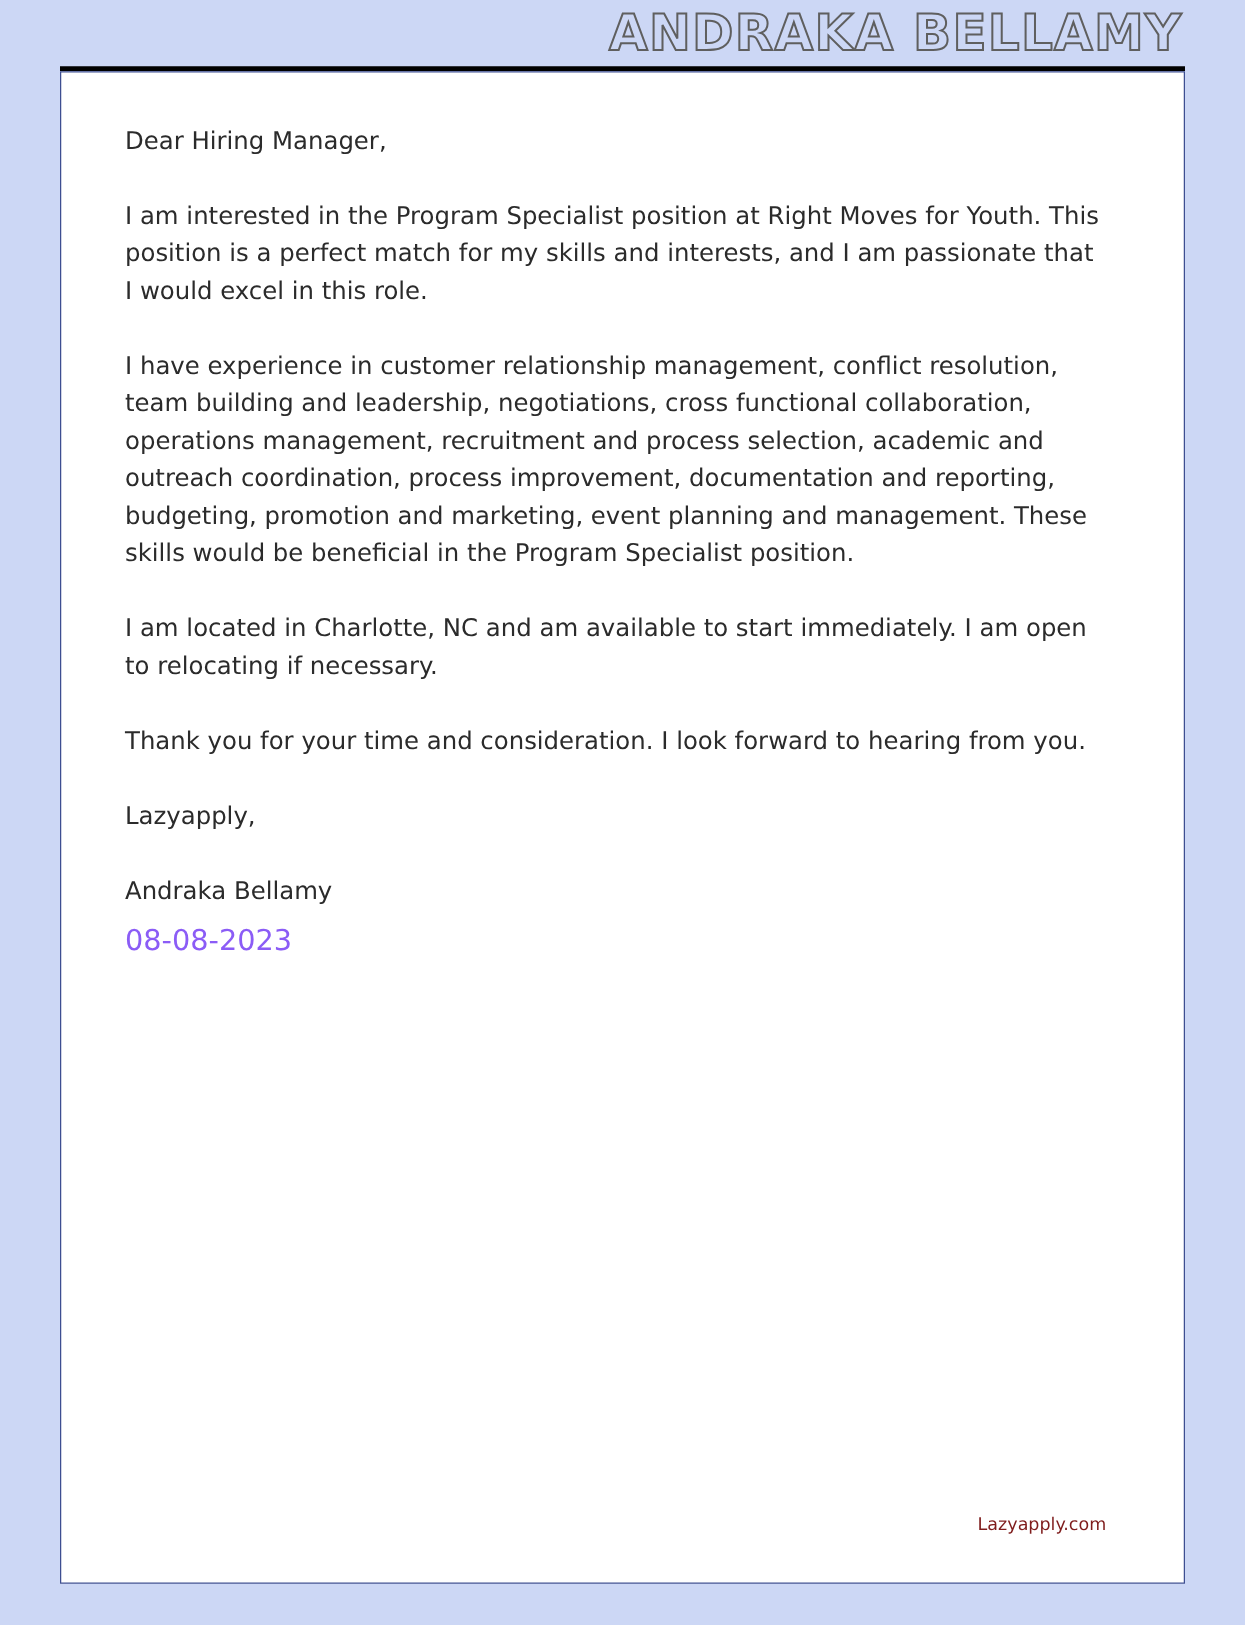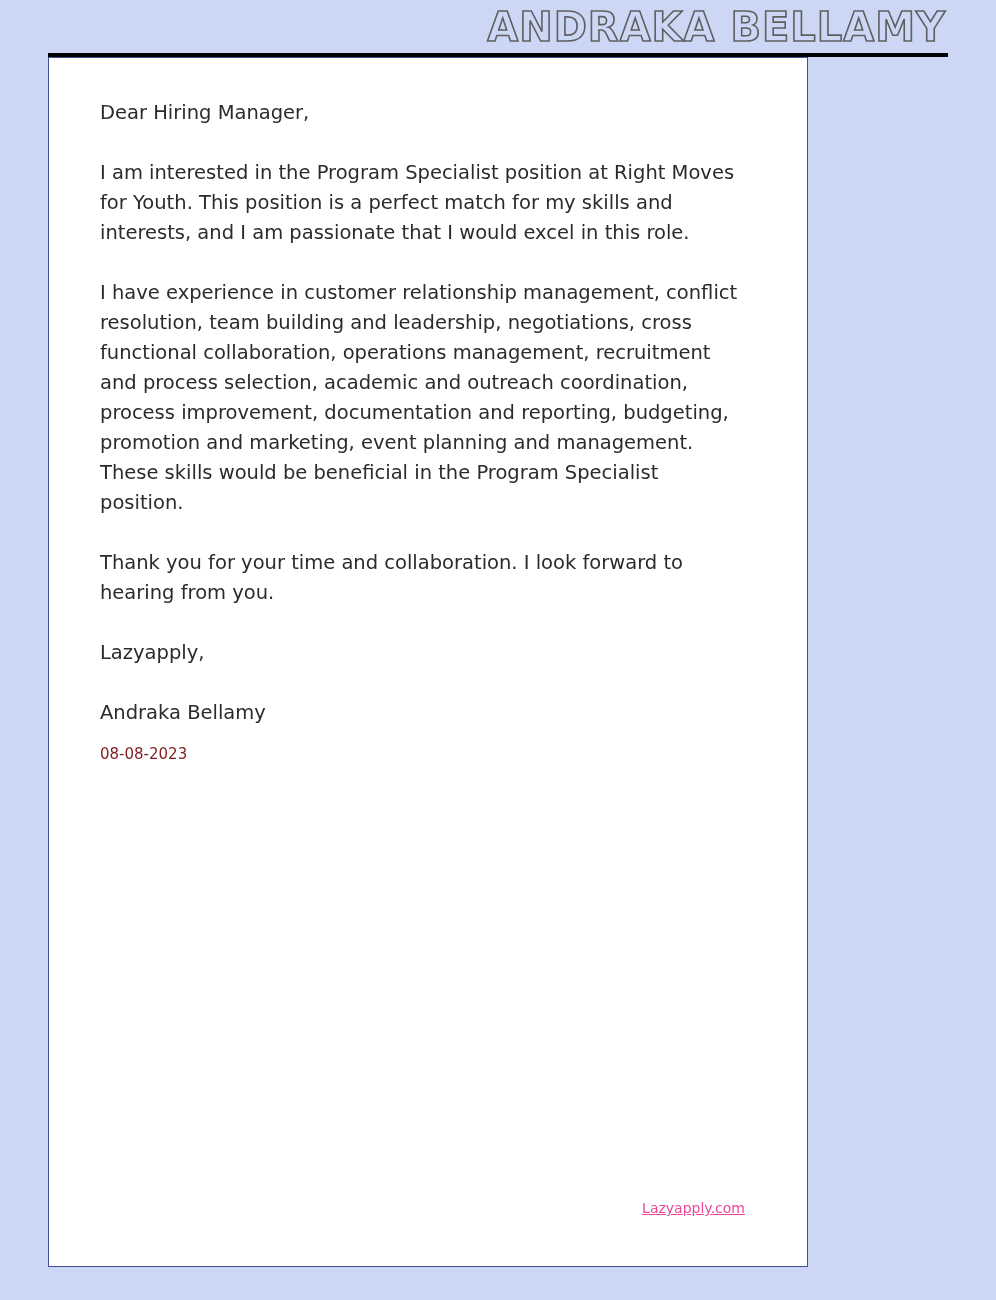--- a/index.html
+++ b/index.html
@@ -53,21 +53,21 @@
     width: 900px;
     height: 4px;
     background: #000;
   }
 
   
   .sheet {
     position: absolute;
     top: 57px;
     left: 48px;
-    width: 760px;
+    width: 900px;
     height: 1210px;
     background: #ffffff;
     border: 1px solid #3d4e91;
   }
 
   .letter-body {
     position: absolute;
     top: 40px;
     left: 51px;
     right: 62px;
@@ -78,36 +78,35 @@
 
   .letter-body p {
     margin: 0 0 30px 0;
   }
 
   .letter-body p.signature {
     margin-bottom: 10px;
   }
 
   .date-link {
-    color: #7f1d1d;
-    font-size: 15px;
+    color: #8b5cf6;
+    font-size: 23px;
     line-height: 30px;
     text-decoration: none;
     cursor: pointer;
     display: inline-block;
   }
 
   
   .footer-brand {
     position: absolute;
     right: 62px;
-    bottom: 50px;
+    bottom: 38px;
     font-size: 14px;
-    color: #ec4899;
-    text-decoration: underline;
+    color: #7f1d1d;
   }
 </style>
 </head>
 <body>
 
 <div class="page">
 
   <div class="header">
     <div class="header-name">ANDRAKA BELLAMY</div>
   </div>
@@ -118,22 +117,23 @@
 
     <div class="letter-body">
 
       <p>Dear Hiring Manager,</p>
 
       <p>I am interested in the Program Specialist position at Right Moves for Youth. This position is a perfect match for my skills and interests, and I am passionate that I would excel in this role.</p>
 
       <p>I have experience in customer relationship management, conflict resolution, team building and leadership, negotiations, cross functional collaboration, operations management, recruitment and process selection, academic and outreach coordination, process improvement, documentation and reporting, budgeting, promotion and marketing, event planning and management. These skills would be beneficial in the Program Specialist position.</p>
 
 
+      <p>I am located in Charlotte, NC and am available to start immediately. I am open to relocating if necessary.</p>
 
-      <p>Thank you for your time and collaboration. I look forward to hearing from you.</p>
+      <p>Thank you for your time and consideration. I look forward to hearing from you.</p>
 
       <p>Lazyapply,</p>
 
       <p class="signature">Andraka Bellamy</p>
 
       <a class="date-link">08-08-2023</a>
 
     </div>
 
     <div class="footer-brand">Lazyapply.com</div>

